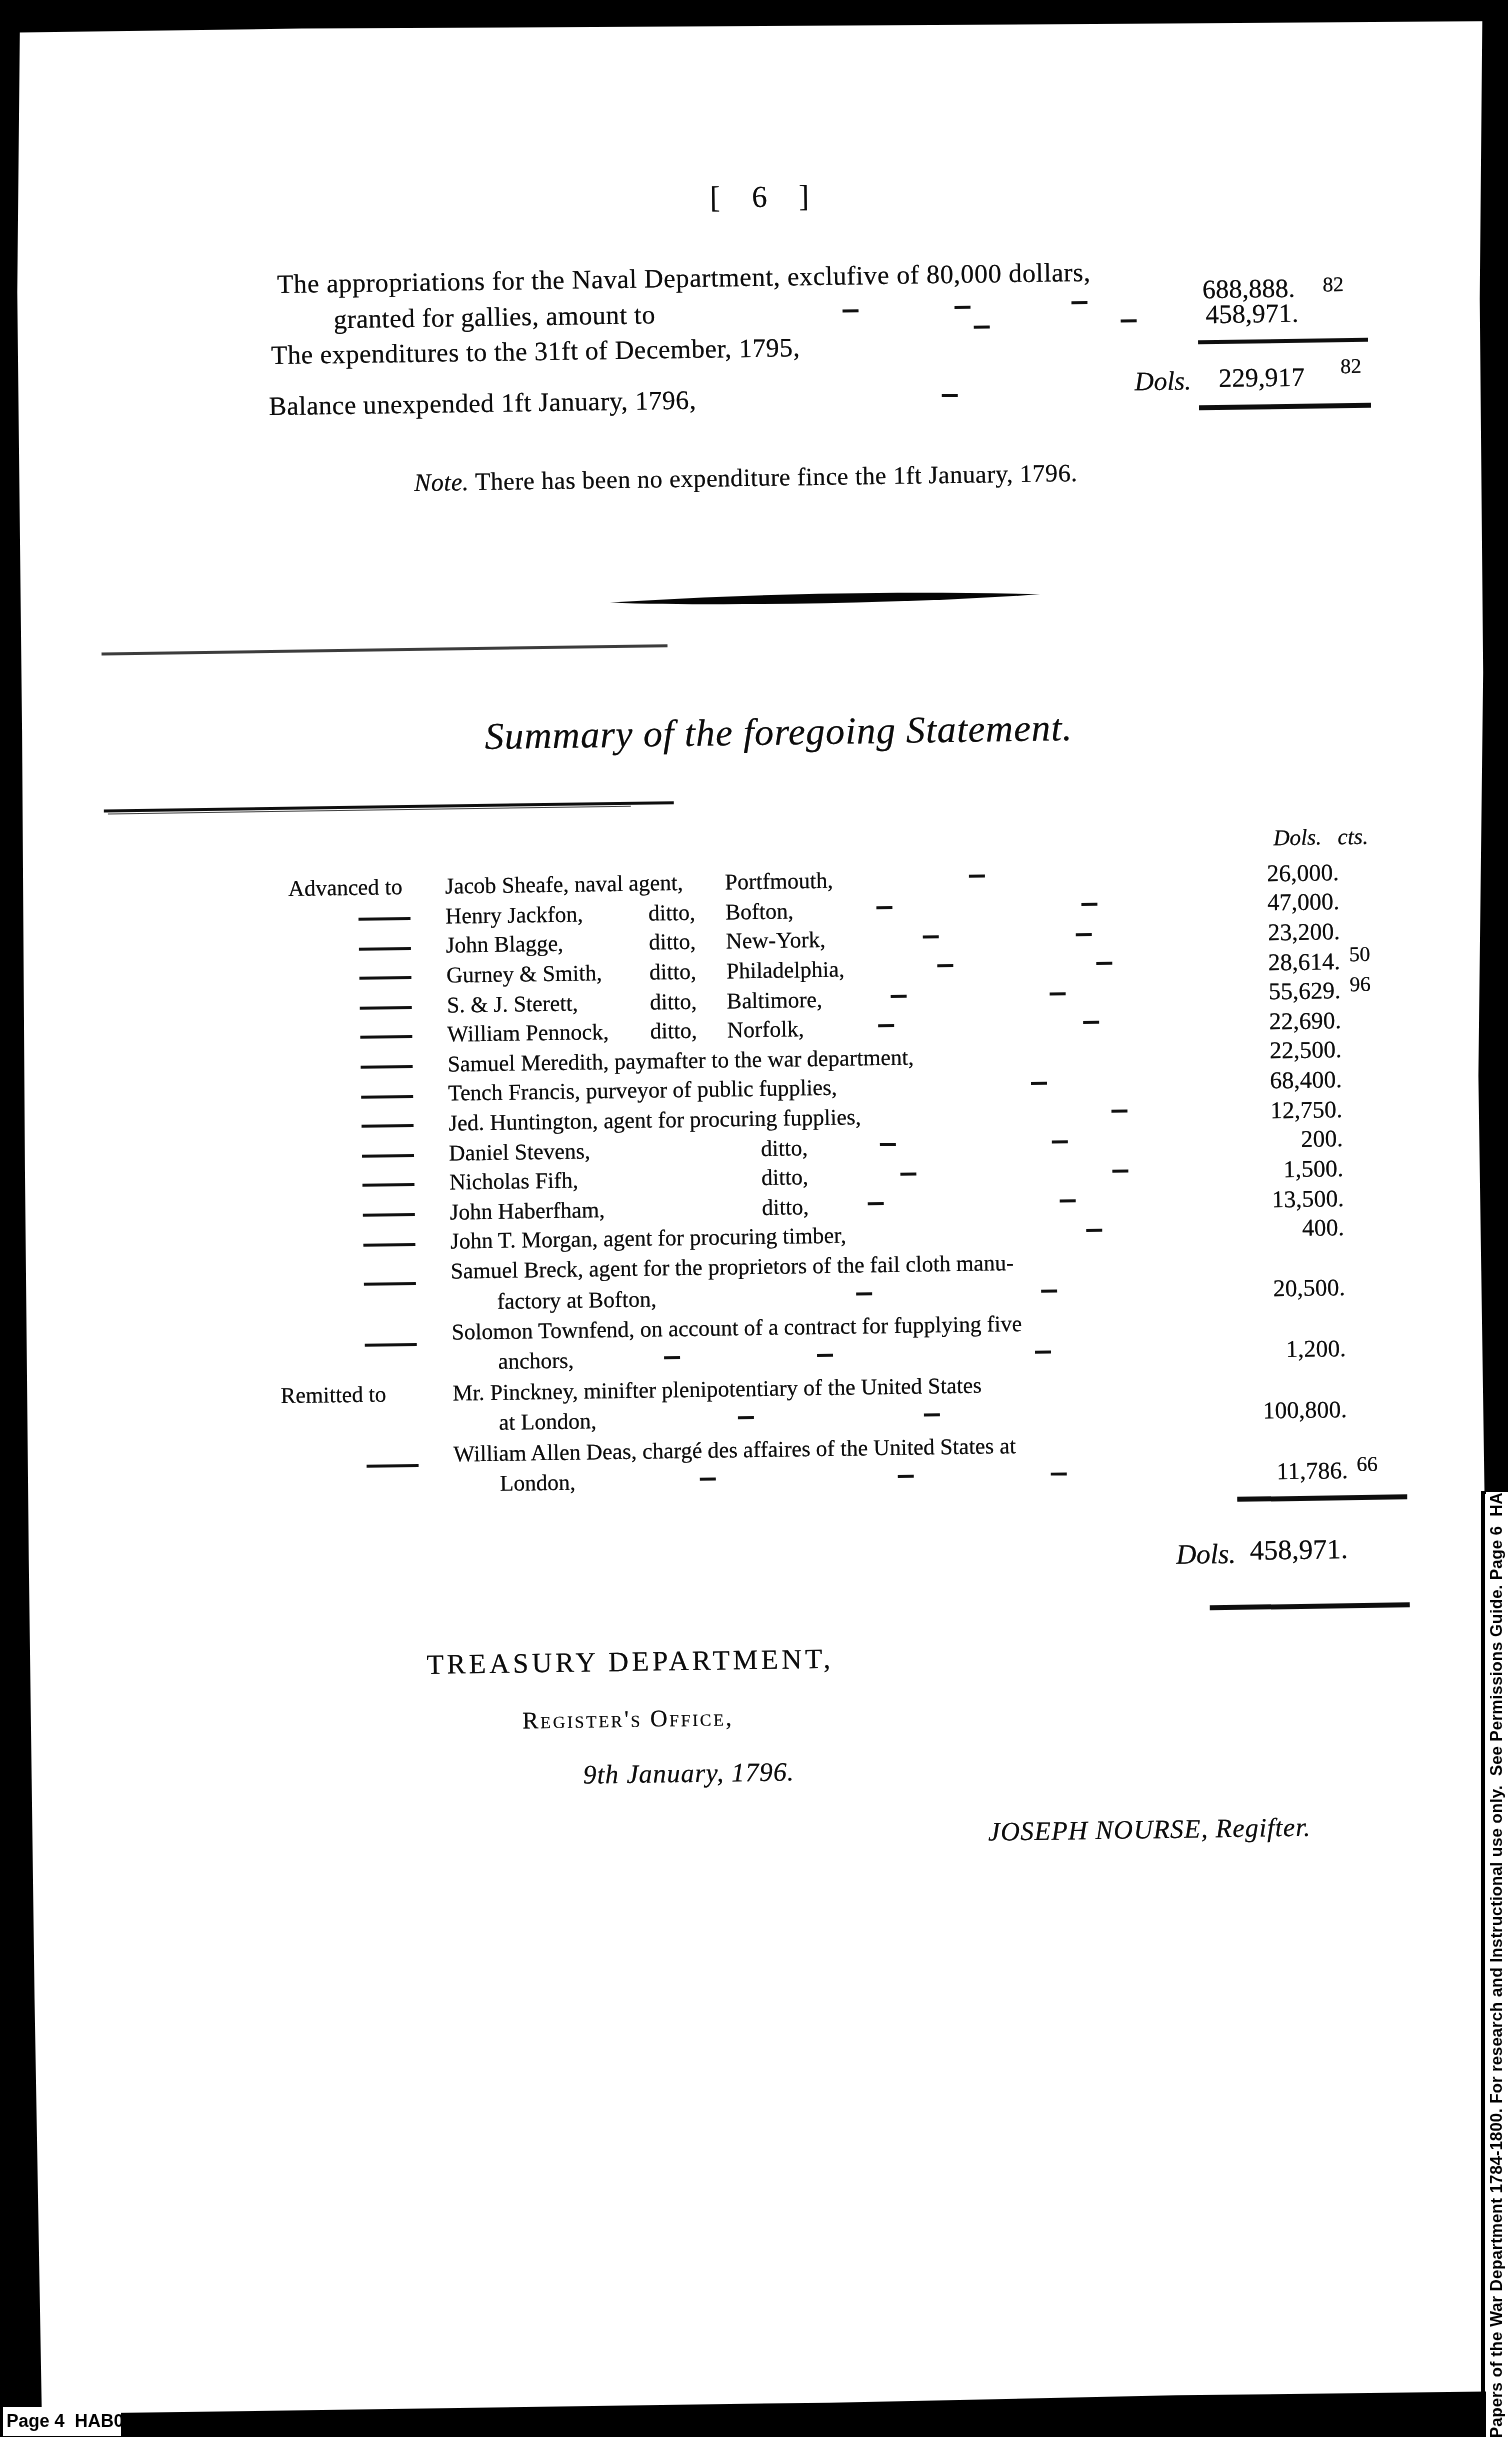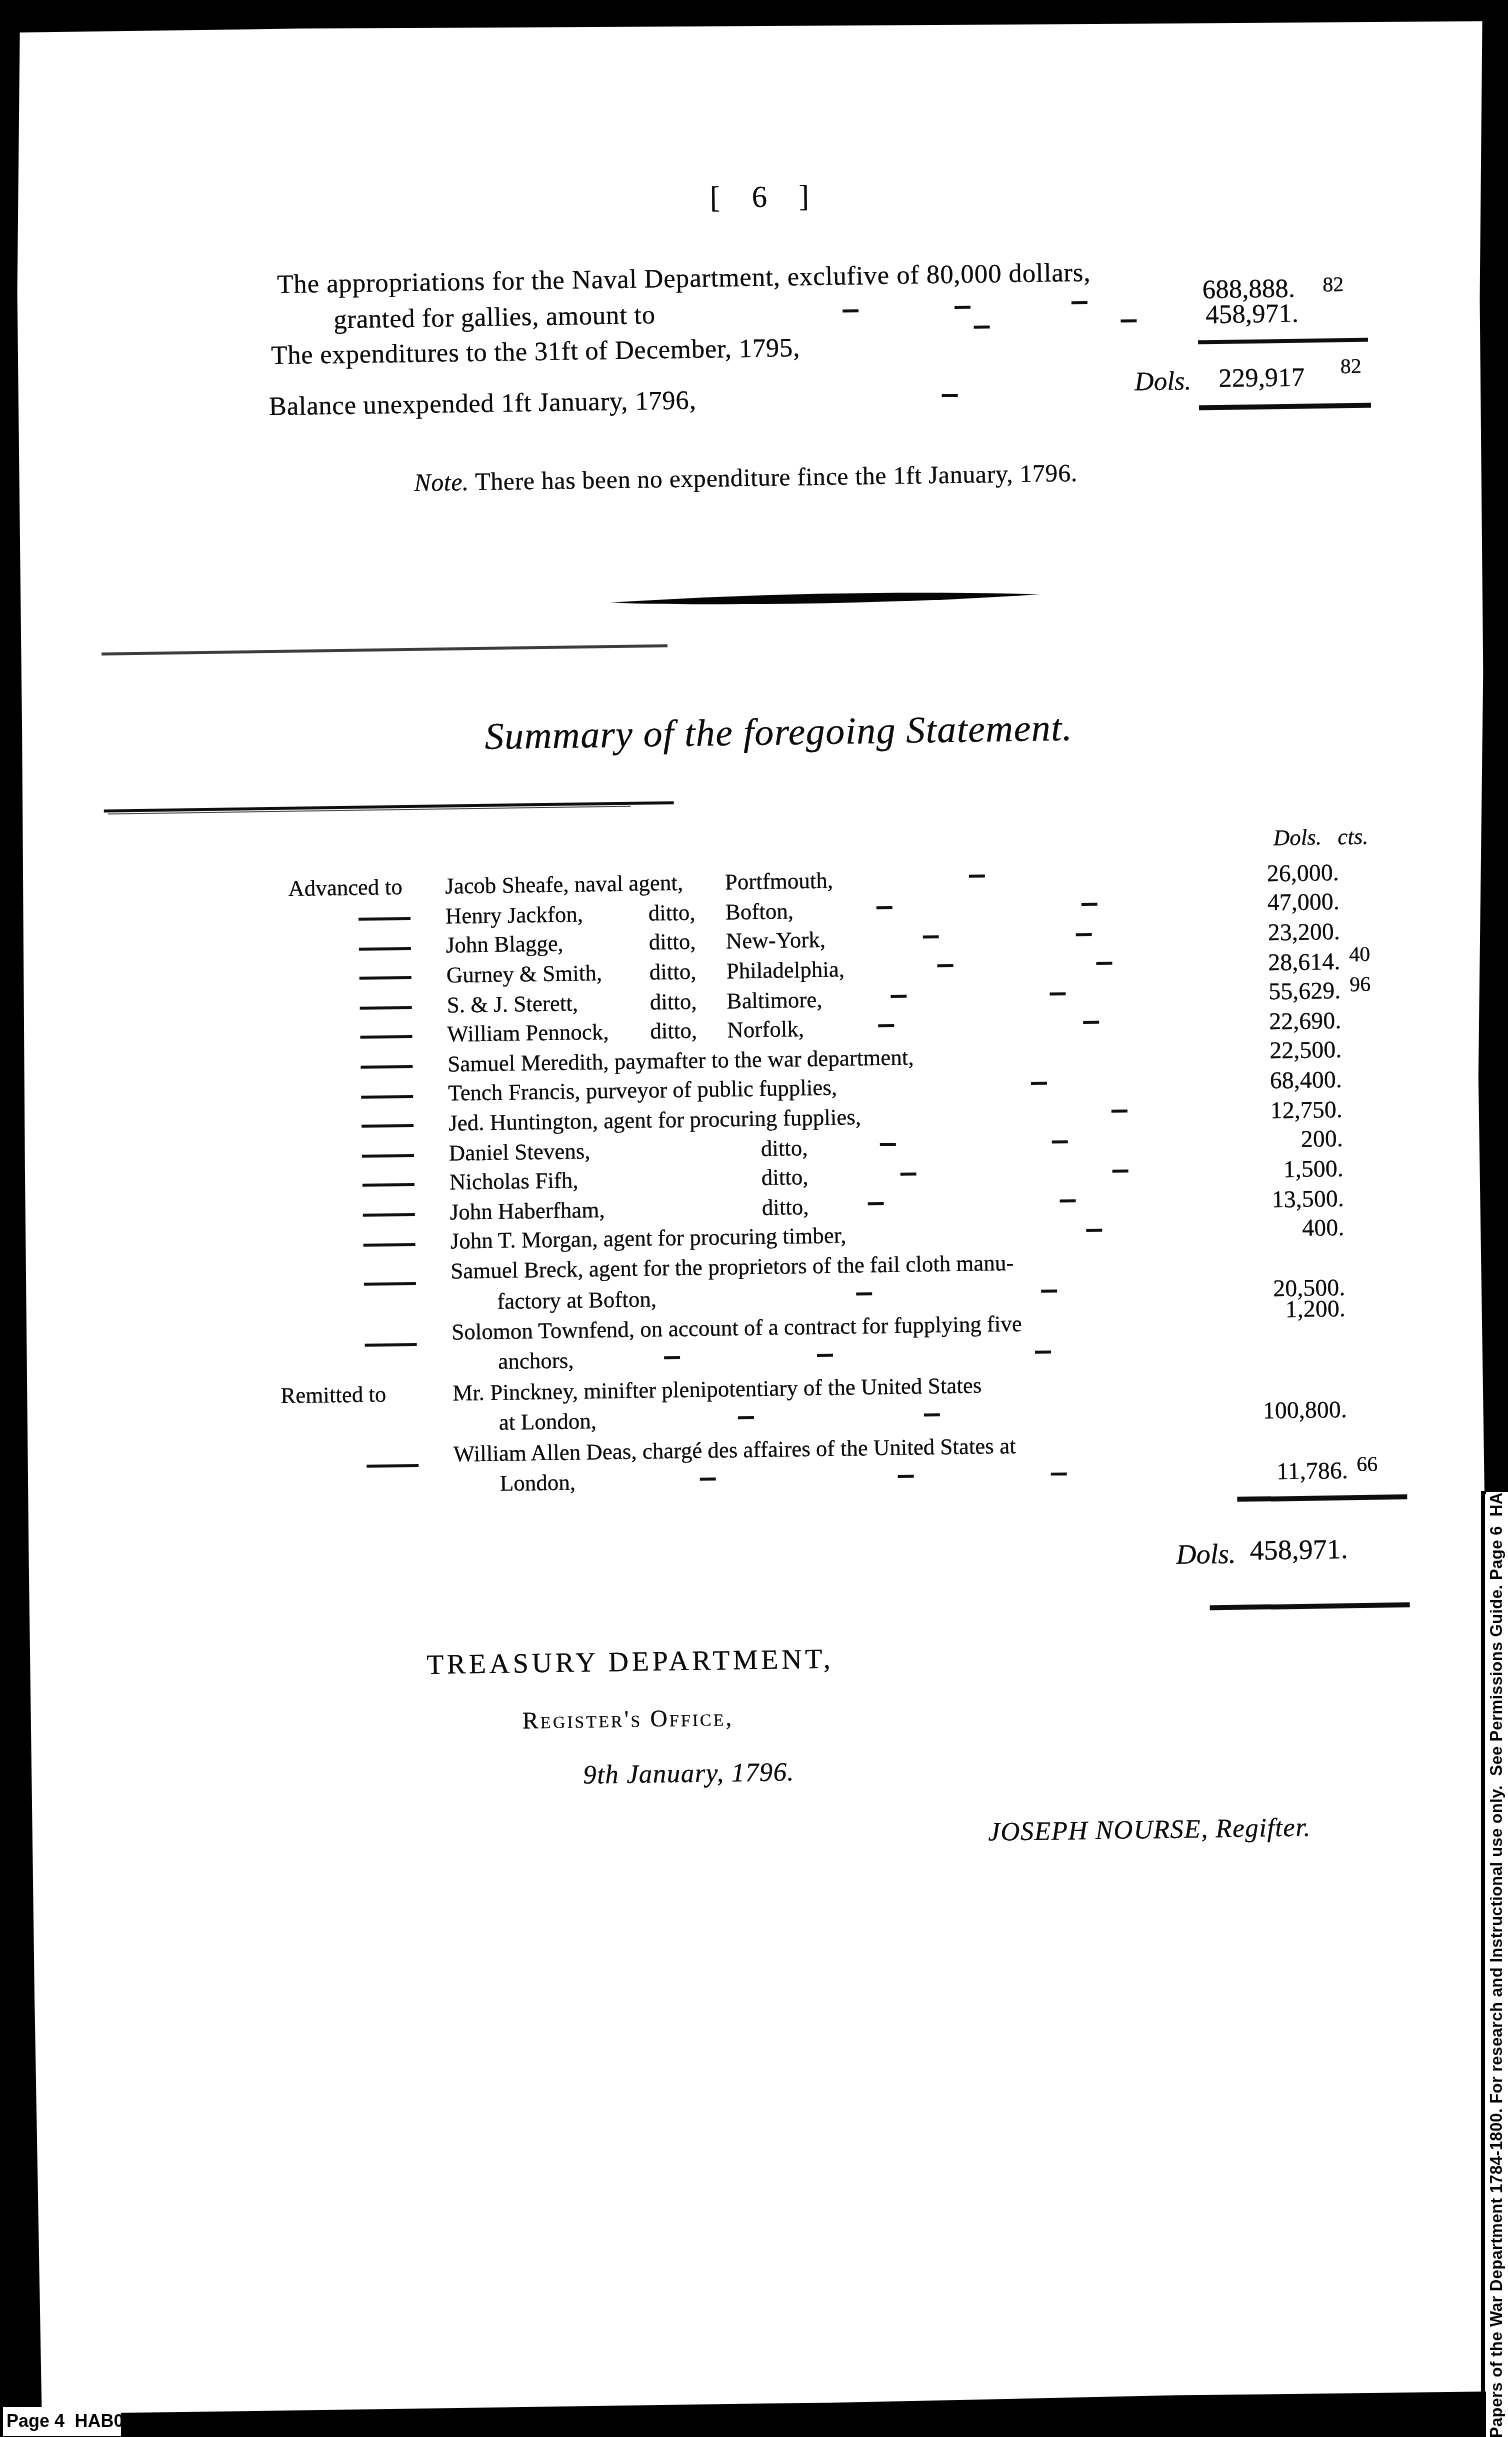--- a/index.html
+++ b/index.html
@@ -102,21 +102,21 @@
         <div class="abs ink rowtext" style="left:653px;top:928px;">ditto,</div>
         <div class="abs ink rowtext" style="left:730px;top:928px;">New-York,</div>
         <div class="abs ink amt" style="right:164px;top:927px;">23,200.</div>
         <div class="sepbar" style="left:927px;top:938px;"></div>
         <div class="sepbar" style="left:1080px;top:938px;"></div>
         <div class="dashbar" style="left:363px;top:971px;"></div>
         <div class="abs ink rowtext" style="left:450px;top:958px;">Gurney &amp; Smith,</div>
         <div class="abs ink rowtext" style="left:653px;top:958px;">ditto,</div>
         <div class="abs ink rowtext" style="left:730px;top:958px;">Philadelphia,</div>
         <div class="abs ink amt" style="right:164px;top:957px;">28,614.</div>
-        <div class="abs ink cents" style="left:1353px;top:951px;">40</div>
+        <div class="abs ink cents" style="left:1353px;top:951px;">50</div>
         <div class="sepbar" style="left:941px;top:967px;"></div>
         <div class="sepbar" style="left:1100px;top:967px;"></div>
         <div class="dashbar" style="left:363px;top:1001px;"></div>
         <div class="abs ink rowtext" style="left:450px;top:988px;">S. &amp; J. Sterett,</div>
         <div class="abs ink rowtext" style="left:653px;top:988px;">ditto,</div>
         <div class="abs ink rowtext" style="left:730px;top:988px;">Baltimore,</div>
         <div class="abs ink amt" style="right:164px;top:986px;">55,629.</div>
         <div class="abs ink cents" style="left:1353px;top:981px;">96</div>
         <div class="sepbar" style="left:894px;top:997px;"></div>
         <div class="sepbar" style="left:1053px;top:997px;"></div>
@@ -162,21 +162,21 @@
         <div class="sepbar" style="left:1086px;top:1234px;"></div>
         <div class="dashbar" style="left:363px;top:1277px;"></div>
         <div class="abs ink rowtext" style="left:450px;top:1254px;">Samuel Breck, agent for the proprietors of the fail cloth manu-</div>
         <div class="abs ink rowtext" style="left:496px;top:1285px;">factory at Bofton,</div>
         <div class="abs ink amt" style="right:164px;top:1283px;">20,500.</div>
         <div class="sepbar" style="left:855px;top:1294px;"></div>
         <div class="sepbar" style="left:1040px;top:1294px;"></div>
         <div class="dashbar" style="left:363px;top:1338px;"></div>
         <div class="abs ink rowtext" style="left:450px;top:1315px;">Solomon Townfend, on account of a contract for fupplying five</div>
         <div class="abs ink rowtext" style="left:496px;top:1345px;">anchors,</div>
-        <div class="abs ink amt" style="right:164px;top:1304px;">1,200.</div>
+        <div class="abs ink amt" style="right:164px;top:1344px;">1,200.</div>
         <div class="sepbar" style="left:662px;top:1355px;"></div>
         <div class="sepbar" style="left:815px;top:1355px;"></div>
         <div class="sepbar" style="left:1033px;top:1355px;"></div>
         <div class="abs ink rowtext" style="left:278px;top:1376px;">Remitted to</div>
         <div class="abs ink rowtext" style="left:450px;top:1376px;">Mr. Pinckney, minifter plenipotentiary of the United States</div>
         <div class="abs ink rowtext" style="left:496px;top:1406px;">at London,</div>
         <div class="abs ink amt" style="right:164px;top:1405px;">100,800.</div>
         <div class="sepbar" style="left:735px;top:1416px;"></div>
         <div class="sepbar" style="left:921px;top:1416px;"></div>
         <div class="dashbar" style="left:363px;top:1459px;"></div>

